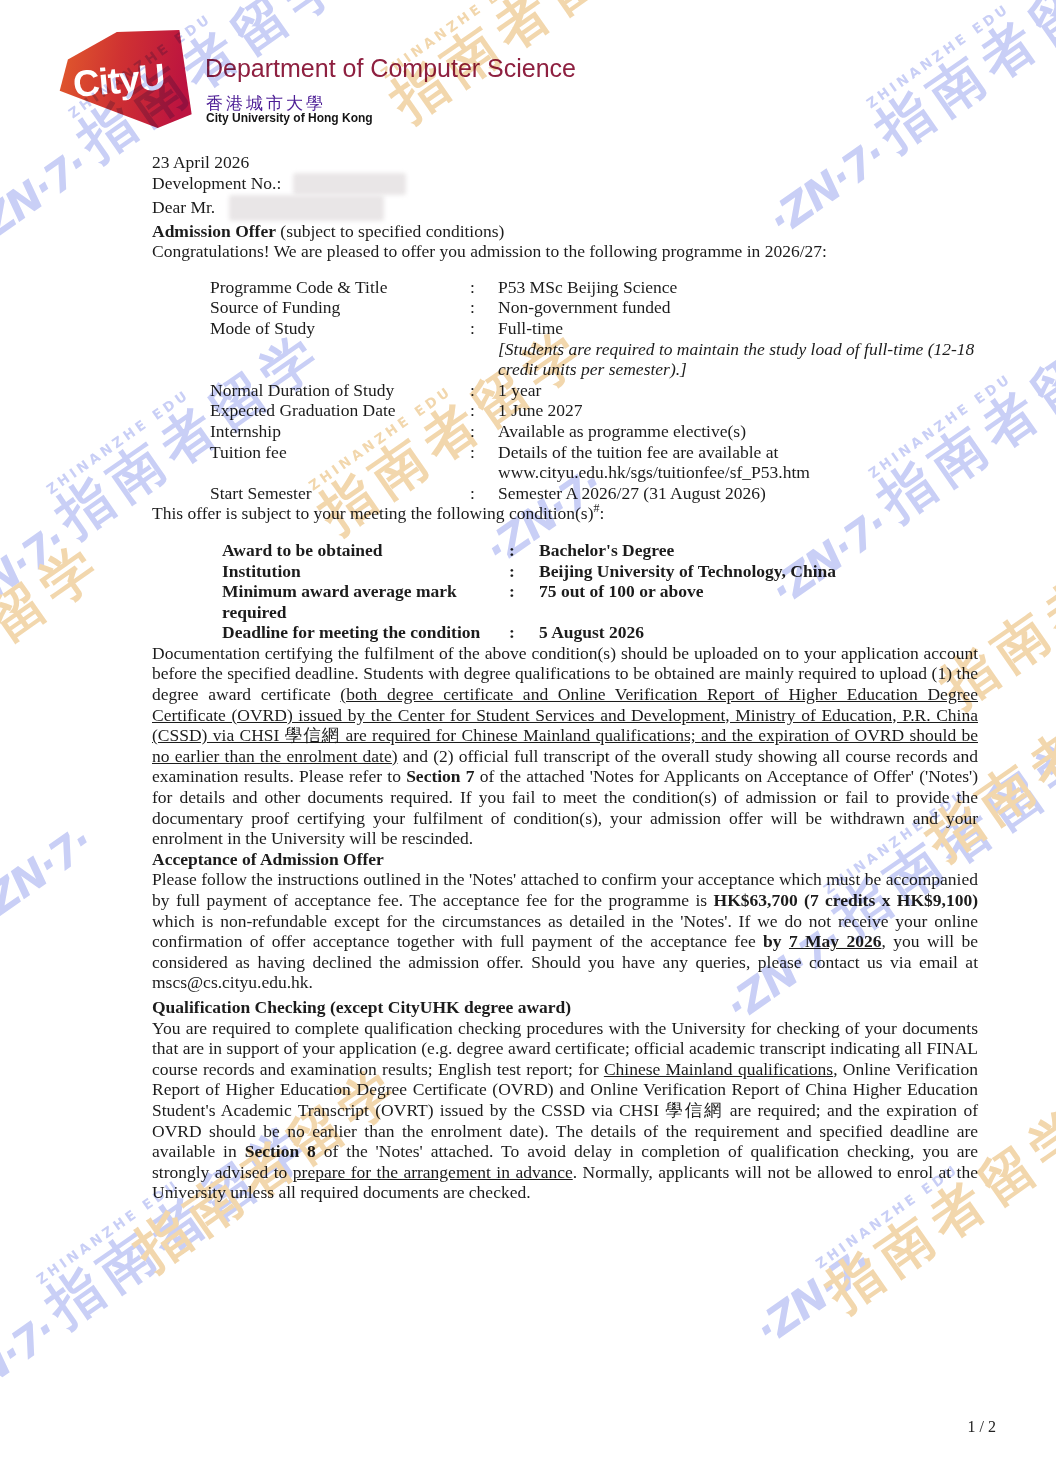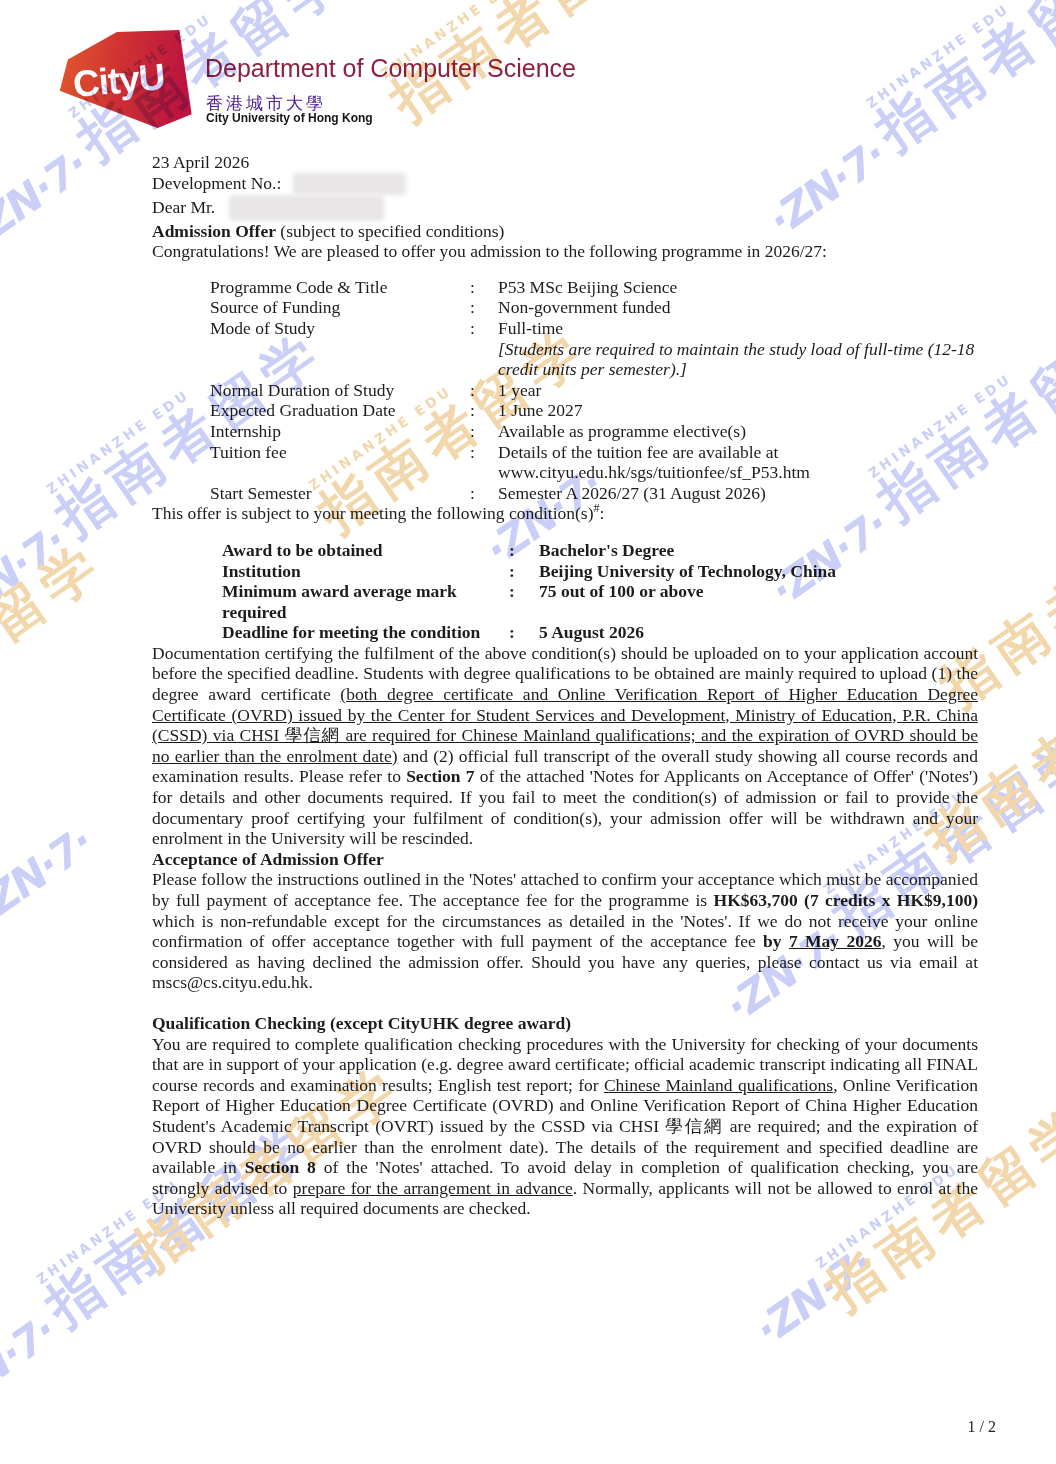--- a/index.html
+++ b/index.html
@@ -29,21 +29,21 @@
   .redact.name{width:155px;height:26px;margin-left:14px;vertical-align:-8px;}
   b,.b{font-weight:bold;}
   .u{text-decoration:underline;}
   sup{font-size:12px;line-height:0;}
   .prog-grid{display:grid;grid-template-columns:260px 28px 480px;margin:15px 7px 0 58px;}
   .cond-grid{display:grid;grid-template-columns:287px 30px 456px;margin:16px 0 0 70px;font-weight:bold;}
   .t-note{grid-column:3;font-style:italic;}
   .cond-intro{margin-top:25px;}
   .para{margin-top:17px;text-align:justify;}
   .sec-head{margin-top:30px;font-weight:bold;}
-  .sec-head.q{margin-top:20px;}
+  .sec-head.q{margin-top:4px;}
   .para0{margin-top:0;text-align:justify;}
   .slogan{margin-top:36px;text-align:center;transform:translateX(-35px);
     font-size:19px;font-weight:bold;font-style:italic;
     background:linear-gradient(90deg,#bb6b33 0%,#a62a4e 55%,#8f2f72 100%);
     -webkit-background-clip:text;background-clip:text;color:transparent;}
   .page-num{position:absolute;right:60px;top:1418px;font-family:"Liberation Serif",serif;
     font-size:16px;color:#222;}
   
   #wm-layer{position:absolute;inset:0;pointer-events:none;mix-blend-mode:multiply;z-index:5;}
   .wm-unit{position:absolute;display:flex;align-items:flex-end;gap:10px;white-space:nowrap;

